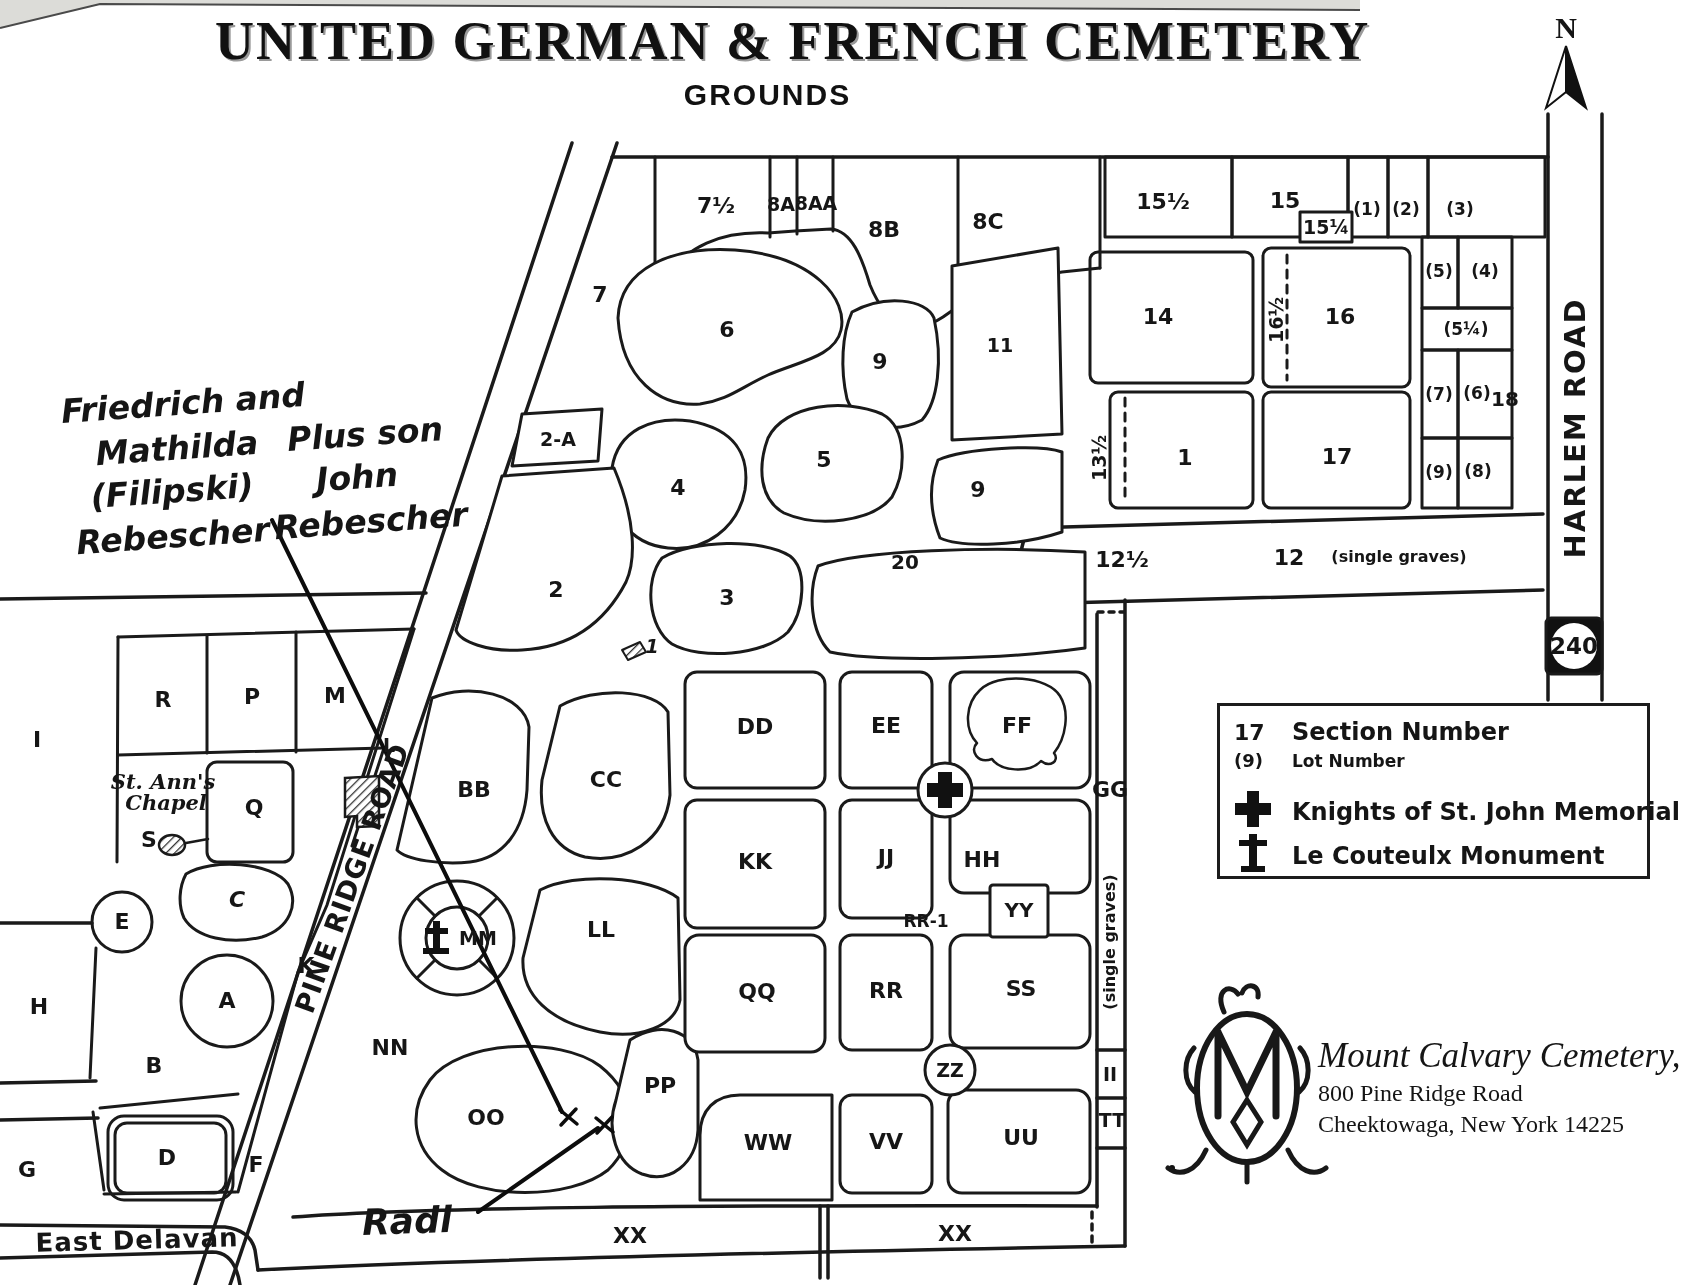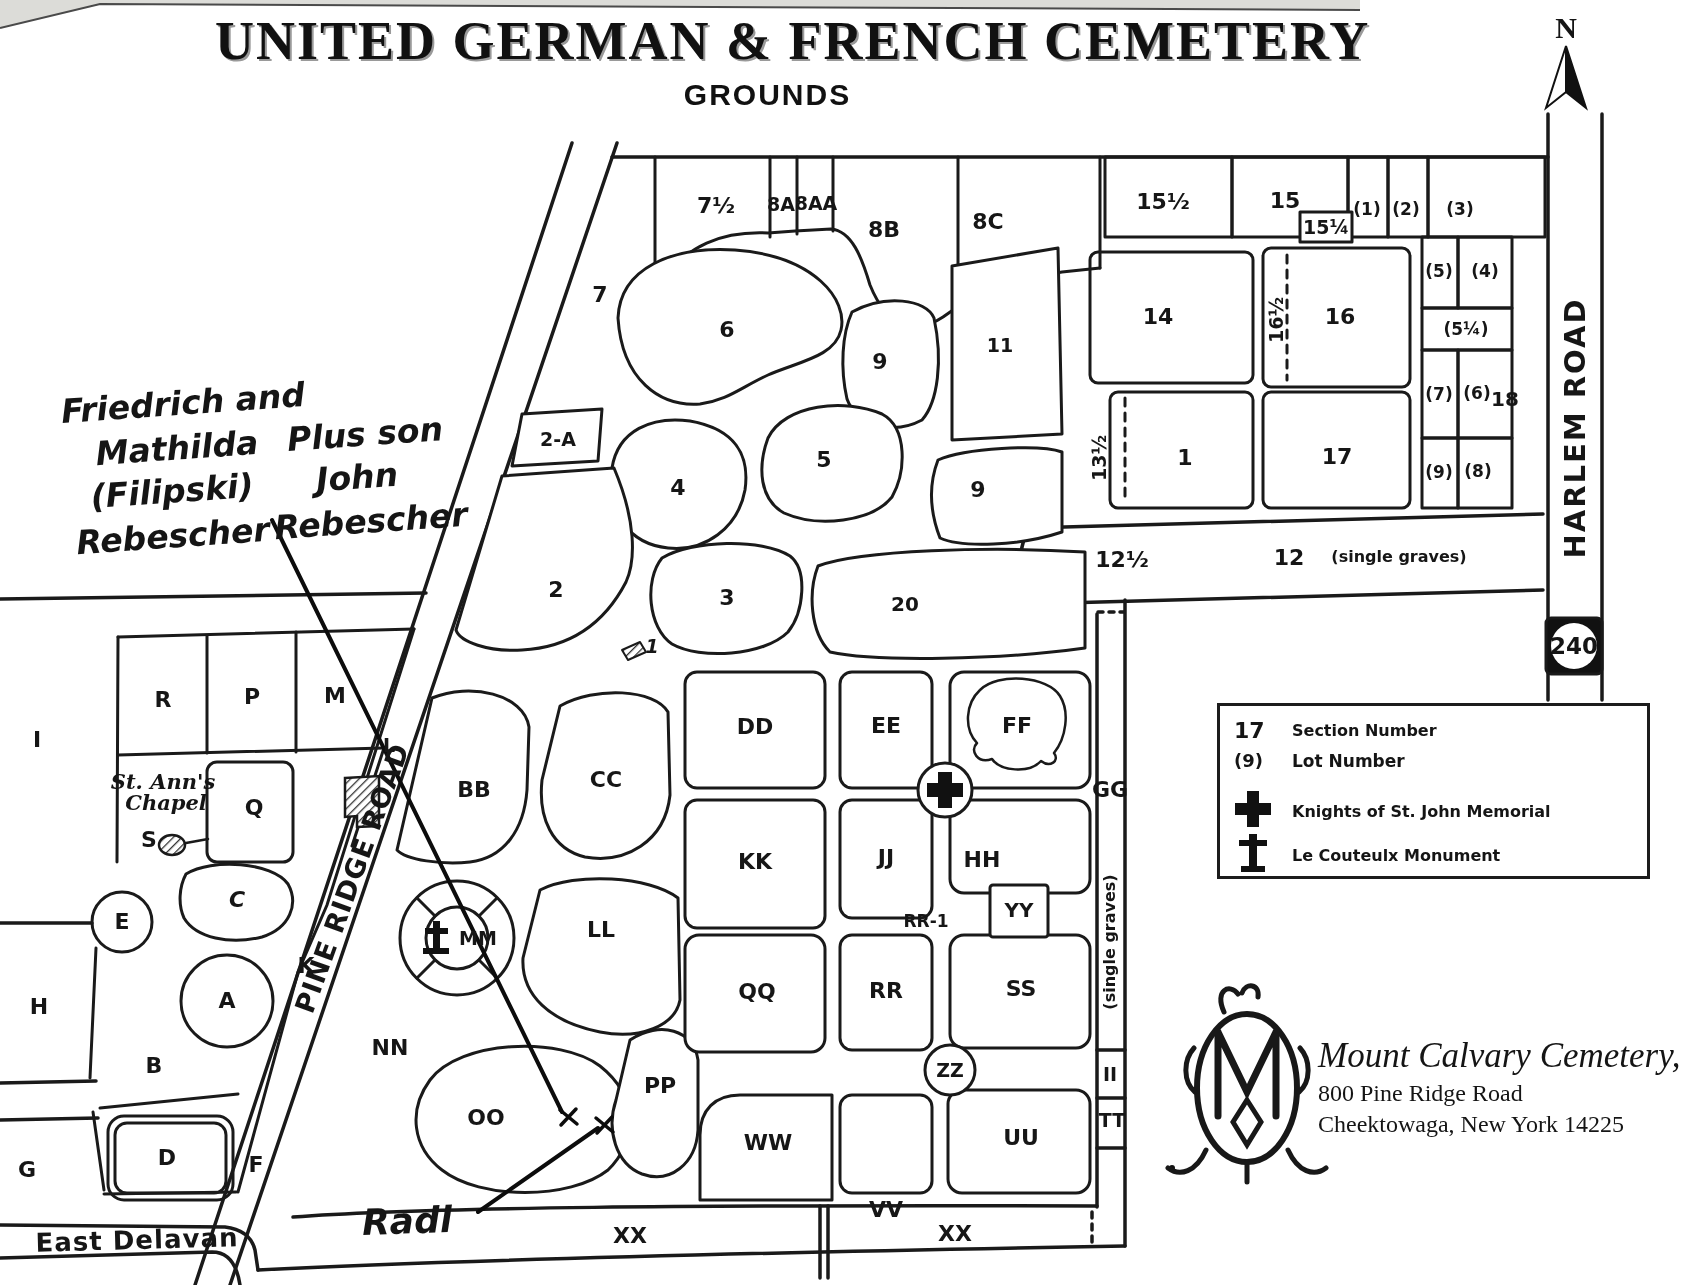--- a/index.html
+++ b/index.html
@@ -20,21 +20,21 @@
   #title-block{position:absolute;left:215px;top:10px;width:1105px;text-align:center;}
   #title-main{font:bold 54px "Liberation Serif","DejaVu Serif",serif;letter-spacing:2px;
               color:#111;text-shadow:2px 2px 0 #9a9a9a;white-space:nowrap;}
   #title-sub{font:bold 30px "Liberation Sans","DejaVu Sans",sans-serif;letter-spacing:2px;margin-top:6px;color:#111;}
   #compass-n{position:absolute;left:1566px;top:28px;transform:translate(-50%,-50%);
              font:bold 30px "Liberation Serif",serif;}
   #legend-box{position:absolute;left:1217px;top:703px;width:427px;height:170px;border:3px solid #1c1c1c;background:#fff;}
   .leg-row{position:absolute;left:14px;display:flex;align-items:center;}
   .leg-key{width:58px;font-weight:bold;font-size:22px;}
   .leg-key.xs{font-size:18px}
-  .leg-val{font-weight:bold;font-size:16px;white-space:nowrap;}
+  .leg-val{font-weight:bold;font-size:24px;white-space:nowrap;}
   .leg-val.xs{font-size:17px}
   #logo-text{position:absolute;left:1318px;top:1036px;}
   #logo-name{font:italic 35px "Liberation Serif","DejaVu Serif",serif;white-space:nowrap;}
   #logo-a1,#logo-a2{font:24px "Liberation Serif","DejaVu Serif",serif;white-space:nowrap;margin-top:4px;}
   #badge240{position:absolute;left:1574px;top:646px;transform:translate(-50%,-50%);
             font:bold 23px "DejaVu Sans",sans-serif;}
 </style>
 </head>
 <body>
 
@@ -299,21 +299,21 @@
 <div class="lbl xs" style="left:1478px;top:471px">(8)</div>
 <div class="lbl sm" style="left:558px;top:439px">2-A</div>
 <div class="lbl" style="left:678px;top:488px">4</div>
 <div class="lbl" style="left:824px;top:460px">5</div>
 <div class="lbl" style="left:978px;top:490px">9</div>
 <div class="lbl sm rot" style="left:1099px;top:458px">13½</div>
 <div class="lbl" style="left:1185px;top:458px">1</div>
 <div class="lbl" style="left:1337px;top:457px">17</div>
 <div class="lbl" style="left:556px;top:590px">2</div>
 <div class="lbl" style="left:727px;top:598px">3</div>
-<div class="lbl sm20" style="left:905px;top:604px">20</div>
+<div class="lbl sm20" style="left:905px;top:562px">20</div>
 <div class="lbl" style="left:1122px;top:560px">12½</div>
 <div class="lbl" style="left:1289px;top:558px">12</div>
 <div class="lbl xs2" style="left:1399px;top:557px">(single graves)</div>
 <div class="lbl sm it" style="left:652px;top:646px">1</div>
 
 <div class="lbl" style="left:37px;top:740px">I</div>
 <div class="lbl" style="left:163px;top:700px">R</div>
 <div class="lbl" style="left:252px;top:697px">P</div>
 <div class="lbl" style="left:335px;top:696px">M</div>
 <div class="lbl" style="left:254px;top:808px">Q</div>
@@ -343,21 +343,21 @@
 <div class="lbl" style="left:601px;top:930px">LL</div>
 <div class="lbl sm" style="left:478px;top:938px">MM</div>
 <div class="lbl" style="left:390px;top:1048px">NN</div>
 <div class="lbl" style="left:757px;top:992px">QQ</div>
 <div class="lbl" style="left:886px;top:991px">RR</div>
 <div class="lbl" style="left:1021px;top:989px">SS</div>
 <div class="lbl sm" style="left:950px;top:1070px">ZZ</div>
 <div class="lbl" style="left:486px;top:1118px">OO</div>
 <div class="lbl" style="left:660px;top:1086px">PP</div>
 <div class="lbl" style="left:768px;top:1143px">WW</div>
-<div class="lbl" style="left:886px;top:1210px">VV</div>
+<div class="lbl" style="left:886px;top:1142px">VV</div>
 <div class="lbl" style="left:1021px;top:1138px">UU</div>
 <div class="lbl sm" style="left:1110px;top:1074px">II</div>
 <div class="lbl sm" style="left:1112px;top:1120px">TT</div>
 <div class="lbl" style="left:630px;top:1236px">XX</div>
 <div class="lbl" style="left:955px;top:1234px">XX</div>
 <div class="lbl xs2 rot" style="left:1110px;top:942px">(single graves)</div>
 
 <div id="legend-box">
   <div class="leg-row" style="top:12px">
     <span class="leg-key">17</span>

